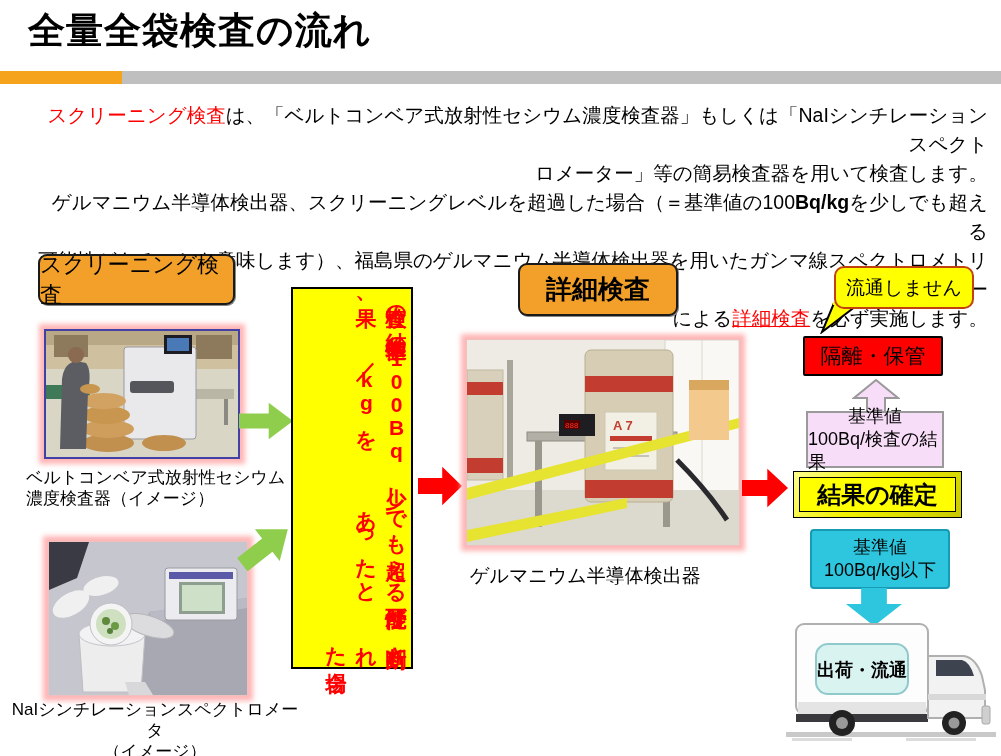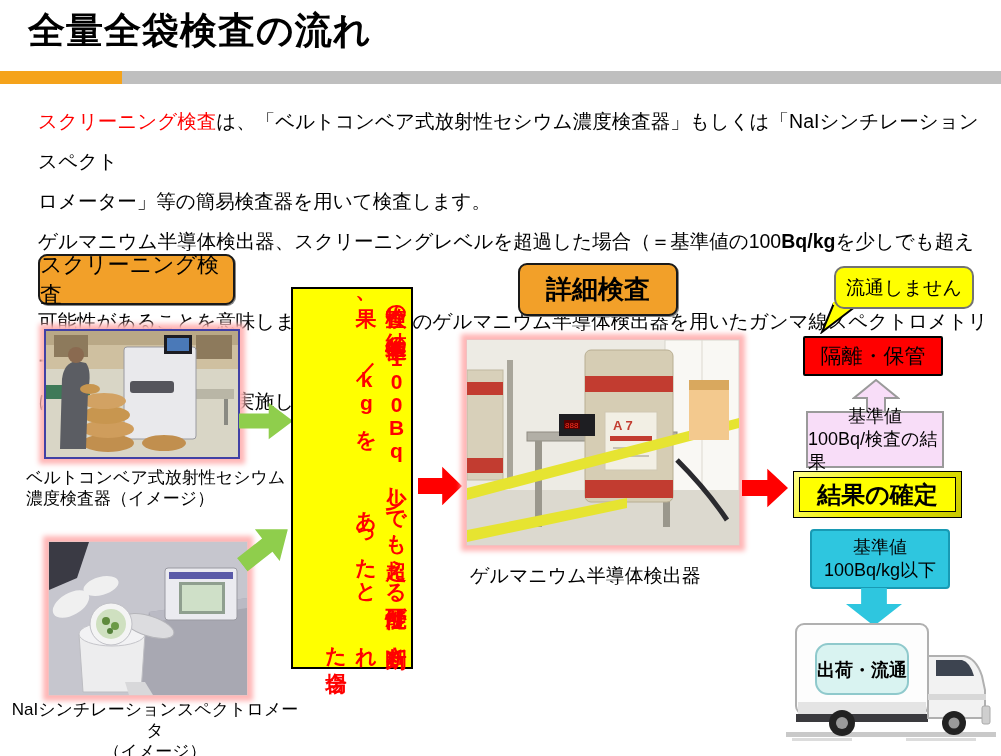--- a/index.html
+++ b/index.html
@@ -3,21 +3,21 @@
 <meta charset="utf-8">
 <style>
   html,body{margin:0;padding:0;background:#fff;}
   body{font-family:"Liberation Sans","DejaVu Sans",sans-serif;color:#000;}
   .page{position:relative;width:1001px;height:756px;background:#fff;overflow:hidden;}
 
   .title{position:absolute;left:28px;top:6px;font-size:37px;font-weight:900;letter-spacing:1px;color:#000;}
   .bar-orange{position:absolute;left:0;top:71px;width:122px;height:13px;background:#F5A31B;}
   .bar-gray{position:absolute;left:122px;top:71px;width:879px;height:13px;background:#BFBFBF;}
 
-  .intro{position:absolute;left:38px;top:101px;width:950px;font-size:19.5px;line-height:40px;color:#000;}
+  .intro{position:absolute;left:38px;top:101px;width:950px;font-size:19.5px;line-height:29px;color:#000;text-align:right;}
   .red-text{color:#FF0000;}
   .red-underline{color:#FF0000;text-decoration:underline;}
   .bold{font-weight:bold;}
 
   .stage-label{position:absolute;background:#F2A029;border:2px solid #1a1a1a;border-radius:9px;
     display:flex;align-items:center;justify-content:center;box-shadow:1px 1px 0 #888;}
   .screening-label{left:38px;top:254px;width:193px;height:47px;font-size:22px;}
   .detail-label{left:518px;top:263px;width:156px;height:49px;font-size:26px;font-weight:bold;}
 
   .photo{position:absolute;box-shadow:0 0 5px 5px #ffb6b6;background:#ddd;}
@@ -39,21 +39,21 @@
 
   .arrow-right{position:absolute;clip-path:polygon(0 30%,55% 30%,55% 2%,100% 50%,55% 98%,55% 70%,0 70%);}
   .green{background:#8FCE4C;}
   .redfill{background:#FF0000;}
   .g1{left:239px;top:402px;width:54px;height:38px;}
   .g2{left:236px;top:526px;width:58px;height:42px;transform:rotate(-38deg);}
   .r1{left:418px;top:466px;width:44px;height:40px;}
   .r2{left:742px;top:468px;width:46px;height:40px;}
 
   .callout{position:absolute;left:834px;top:266px;width:136px;height:39px;background:#FFFF00;
-    border:2px solid #737373;border-radius:10px;display:flex;align-items:center;justify-content:center;
+    border:2px solid #c2410c;border-radius:10px;display:flex;align-items:center;justify-content:center;
     font-size:19px;z-index:3;}
   .callout-tail{position:absolute;left:816px;top:302px;width:52px;height:32px;z-index:2;}
 
   .isolation{position:absolute;left:803px;top:336px;width:136px;height:36px;background:#FF0000;
     border:2px solid #000;border-radius:2px;display:flex;align-items:center;justify-content:center;font-size:21px;}
 
   .pink-arrow{position:absolute;left:852px;top:379px;width:48px;height:34px;}
   .pink-box{position:absolute;left:806px;top:411px;width:138px;height:57px;background:#F8DDF8;
     border:2px solid #9a9a9a;box-sizing:border-box;display:flex;flex-direction:column;align-items:center;
     justify-content:center;font-size:18px;line-height:23px;}

